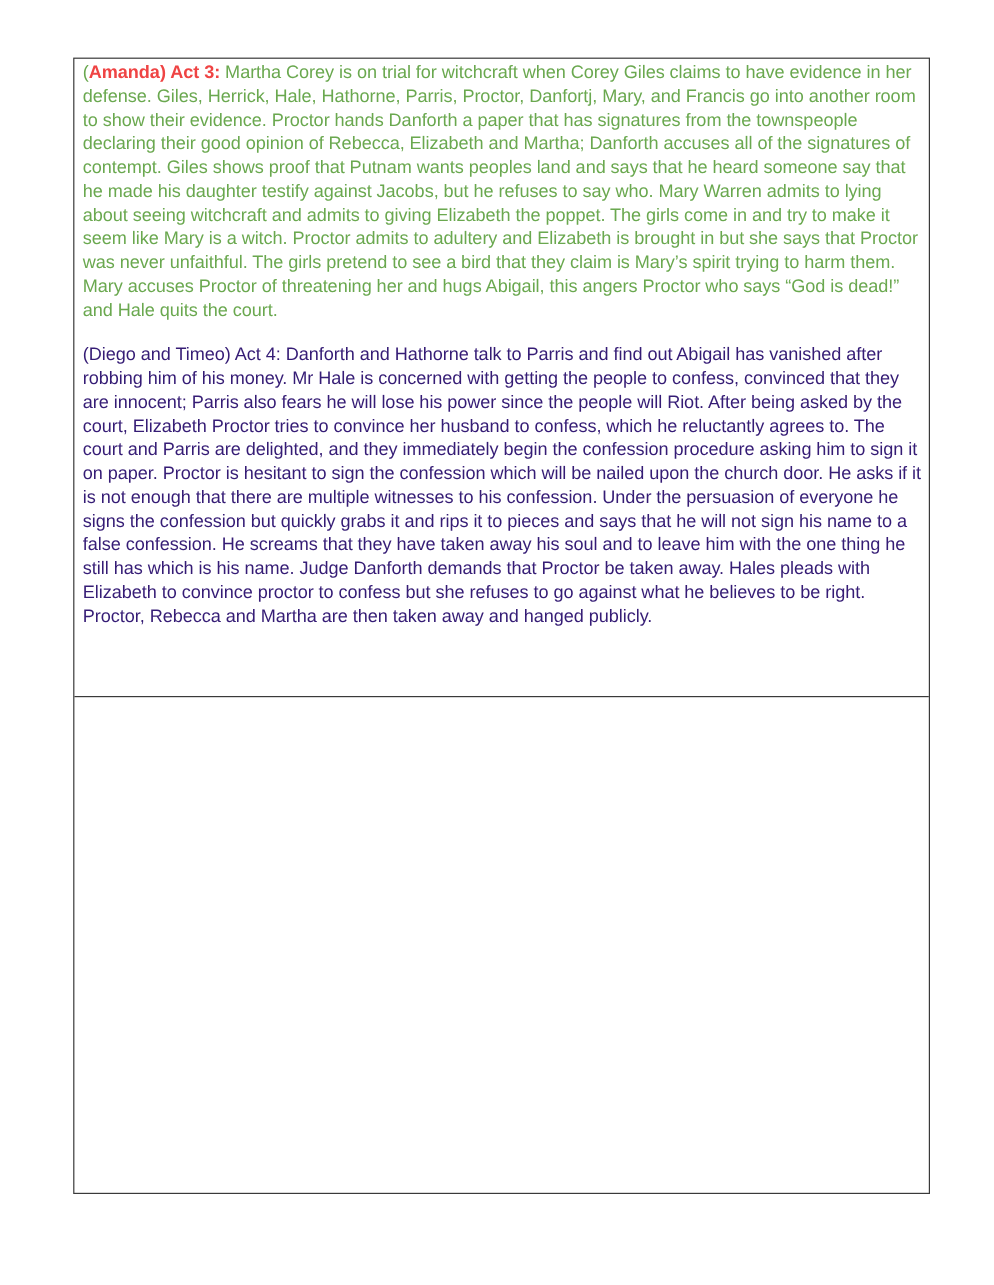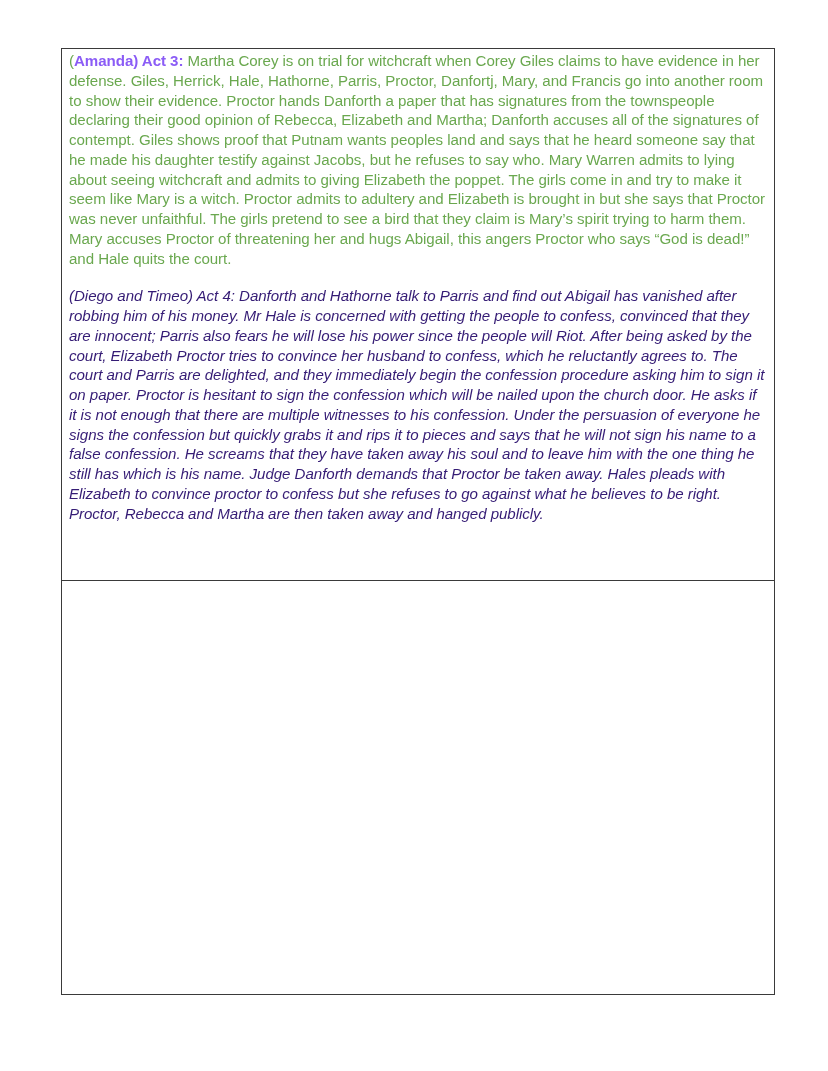--- a/index.html
+++ b/index.html
@@ -38,26 +38,25 @@
       margin: 0;
       font-size: 15.1px;
       line-height: 19.75px;
       letter-spacing: -0.05px;
     }
     .act3 {
       color: #6aa84f;
     }
     .act3 .bold {
       font-weight: bold;
-      color: #8b5cf6;
+      color: #ef4444;
     }
     .act4 {
       color: #351c75;
       margin-top: 18px;
-      font-style: italic;
     }
   </style>
 </head>
 <body>
 
 <div class="page-table">
   <div class="cell-top">
     <p class="para act3"><span>(</span><span class="bold">Amanda) Act 3:</span><span> Martha Corey is on trial for witchcraft when Corey Giles claims to have evidence in her defense. Giles, Herrick, Hale, Hathorne, Parris, Proctor, Danfortj, Mary, and Francis go into another room to show their evidence. Proctor hands Danforth a paper that has signatures from the townspeople declaring their good opinion of Rebecca, Elizabeth and Martha; Danforth accuses all of the signatures of contempt. Giles shows proof that Putnam wants peoples land and says that he heard someone say that he made his daughter testify against Jacobs, but he refuses to say who. Mary Warren admits to lying about seeing witchcraft and admits to giving Elizabeth the poppet. The girls come in and try to make it seem like Mary is a witch. Proctor admits to adultery and Elizabeth is brought in but she says that Proctor was never unfaithful. The girls pretend to see a bird that they claim is Mary’s spirit trying to harm them.  Mary accuses Proctor of threatening her and hugs Abigail, this angers Proctor who says “God is dead!” and Hale quits the court.</span></p>
     <p class="para act4">(Diego and Timeo) Act 4: Danforth and Hathorne talk to Parris and find out Abigail has vanished after robbing him of his money. Mr Hale is concerned with getting the people to confess, convinced that they are innocent; Parris also fears he will lose his power since the people will Riot. After being asked by the court, Elizabeth Proctor tries to convince her husband to confess, which he reluctantly agrees to. The court and Parris are delighted, and they immediately begin the confession procedure asking him to sign it on paper.  Proctor is hesitant to sign the confession which will be nailed upon the church door. He asks if it is not enough that there are multiple witnesses to his confession. Under the persuasion of everyone he signs the confession but quickly grabs it and rips it to pieces and says that he will not sign his name to a false confession. He screams that they have taken away his soul and to leave him with the one thing he still has which is his name.  Judge Danforth demands that Proctor be taken away. Hales pleads with Elizabeth to convince proctor to confess but she refuses to go against what he believes to be right. Proctor, Rebecca and Martha are then taken away and hanged publicly.</p>
   </div>

